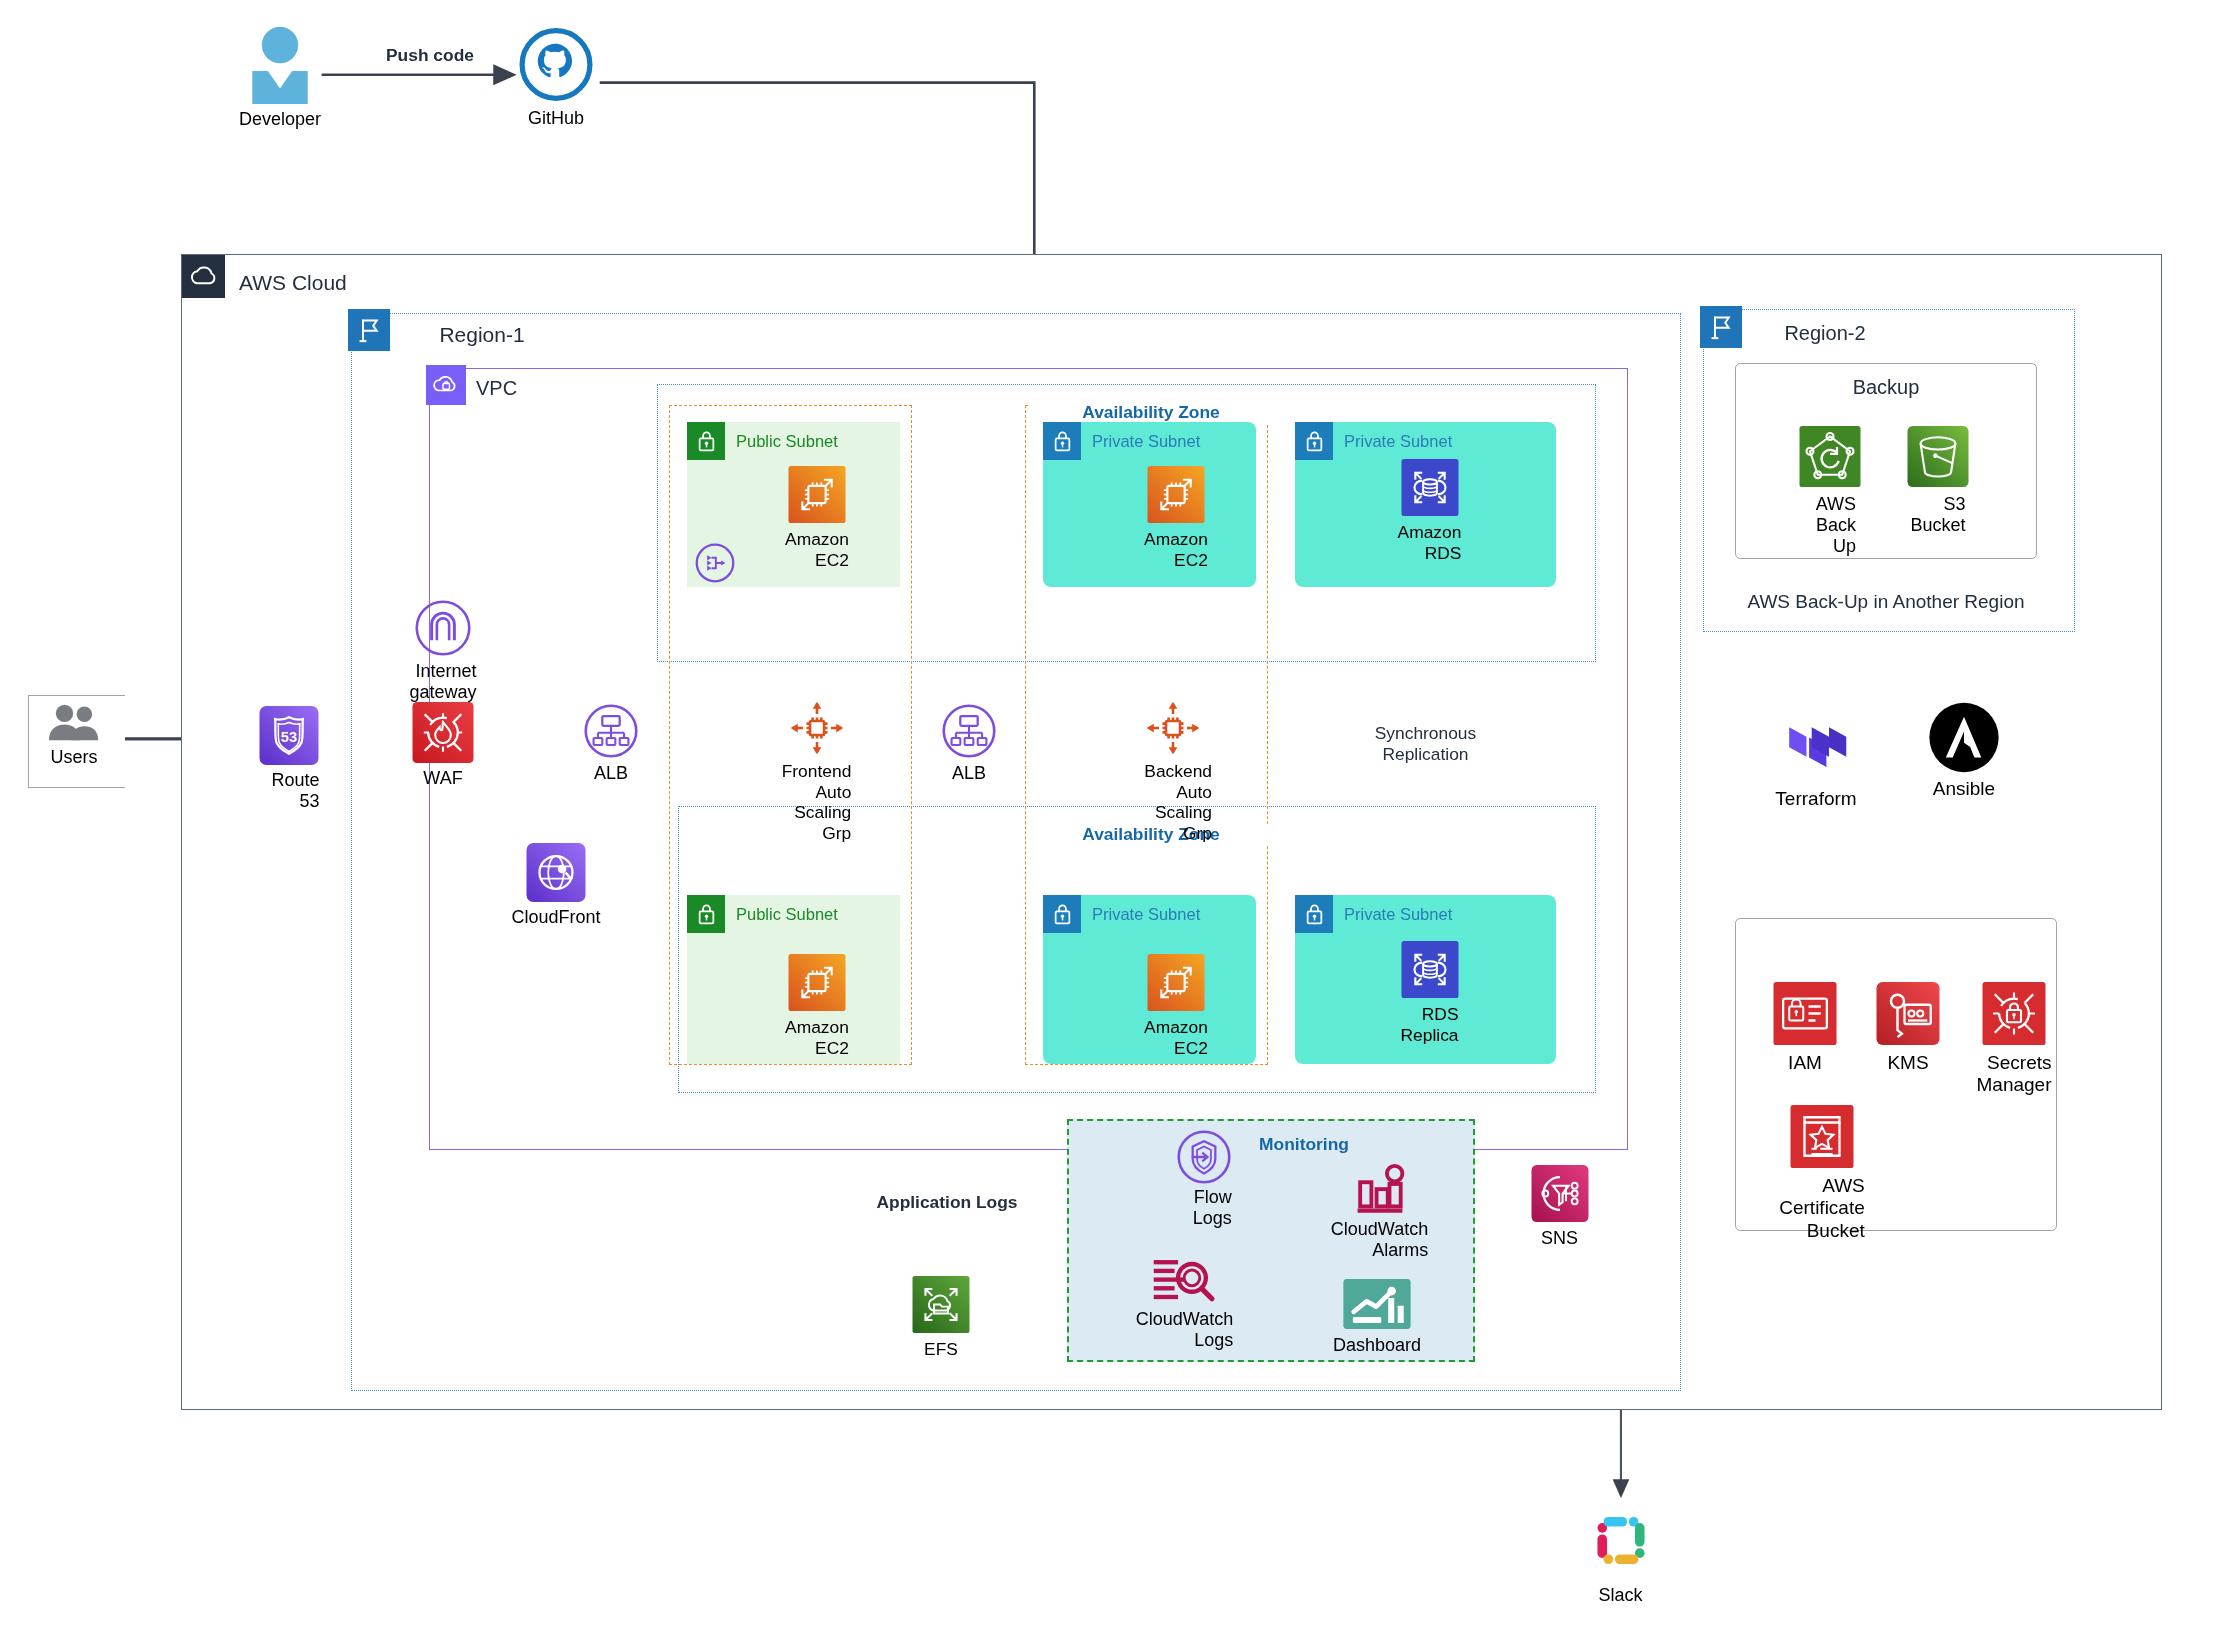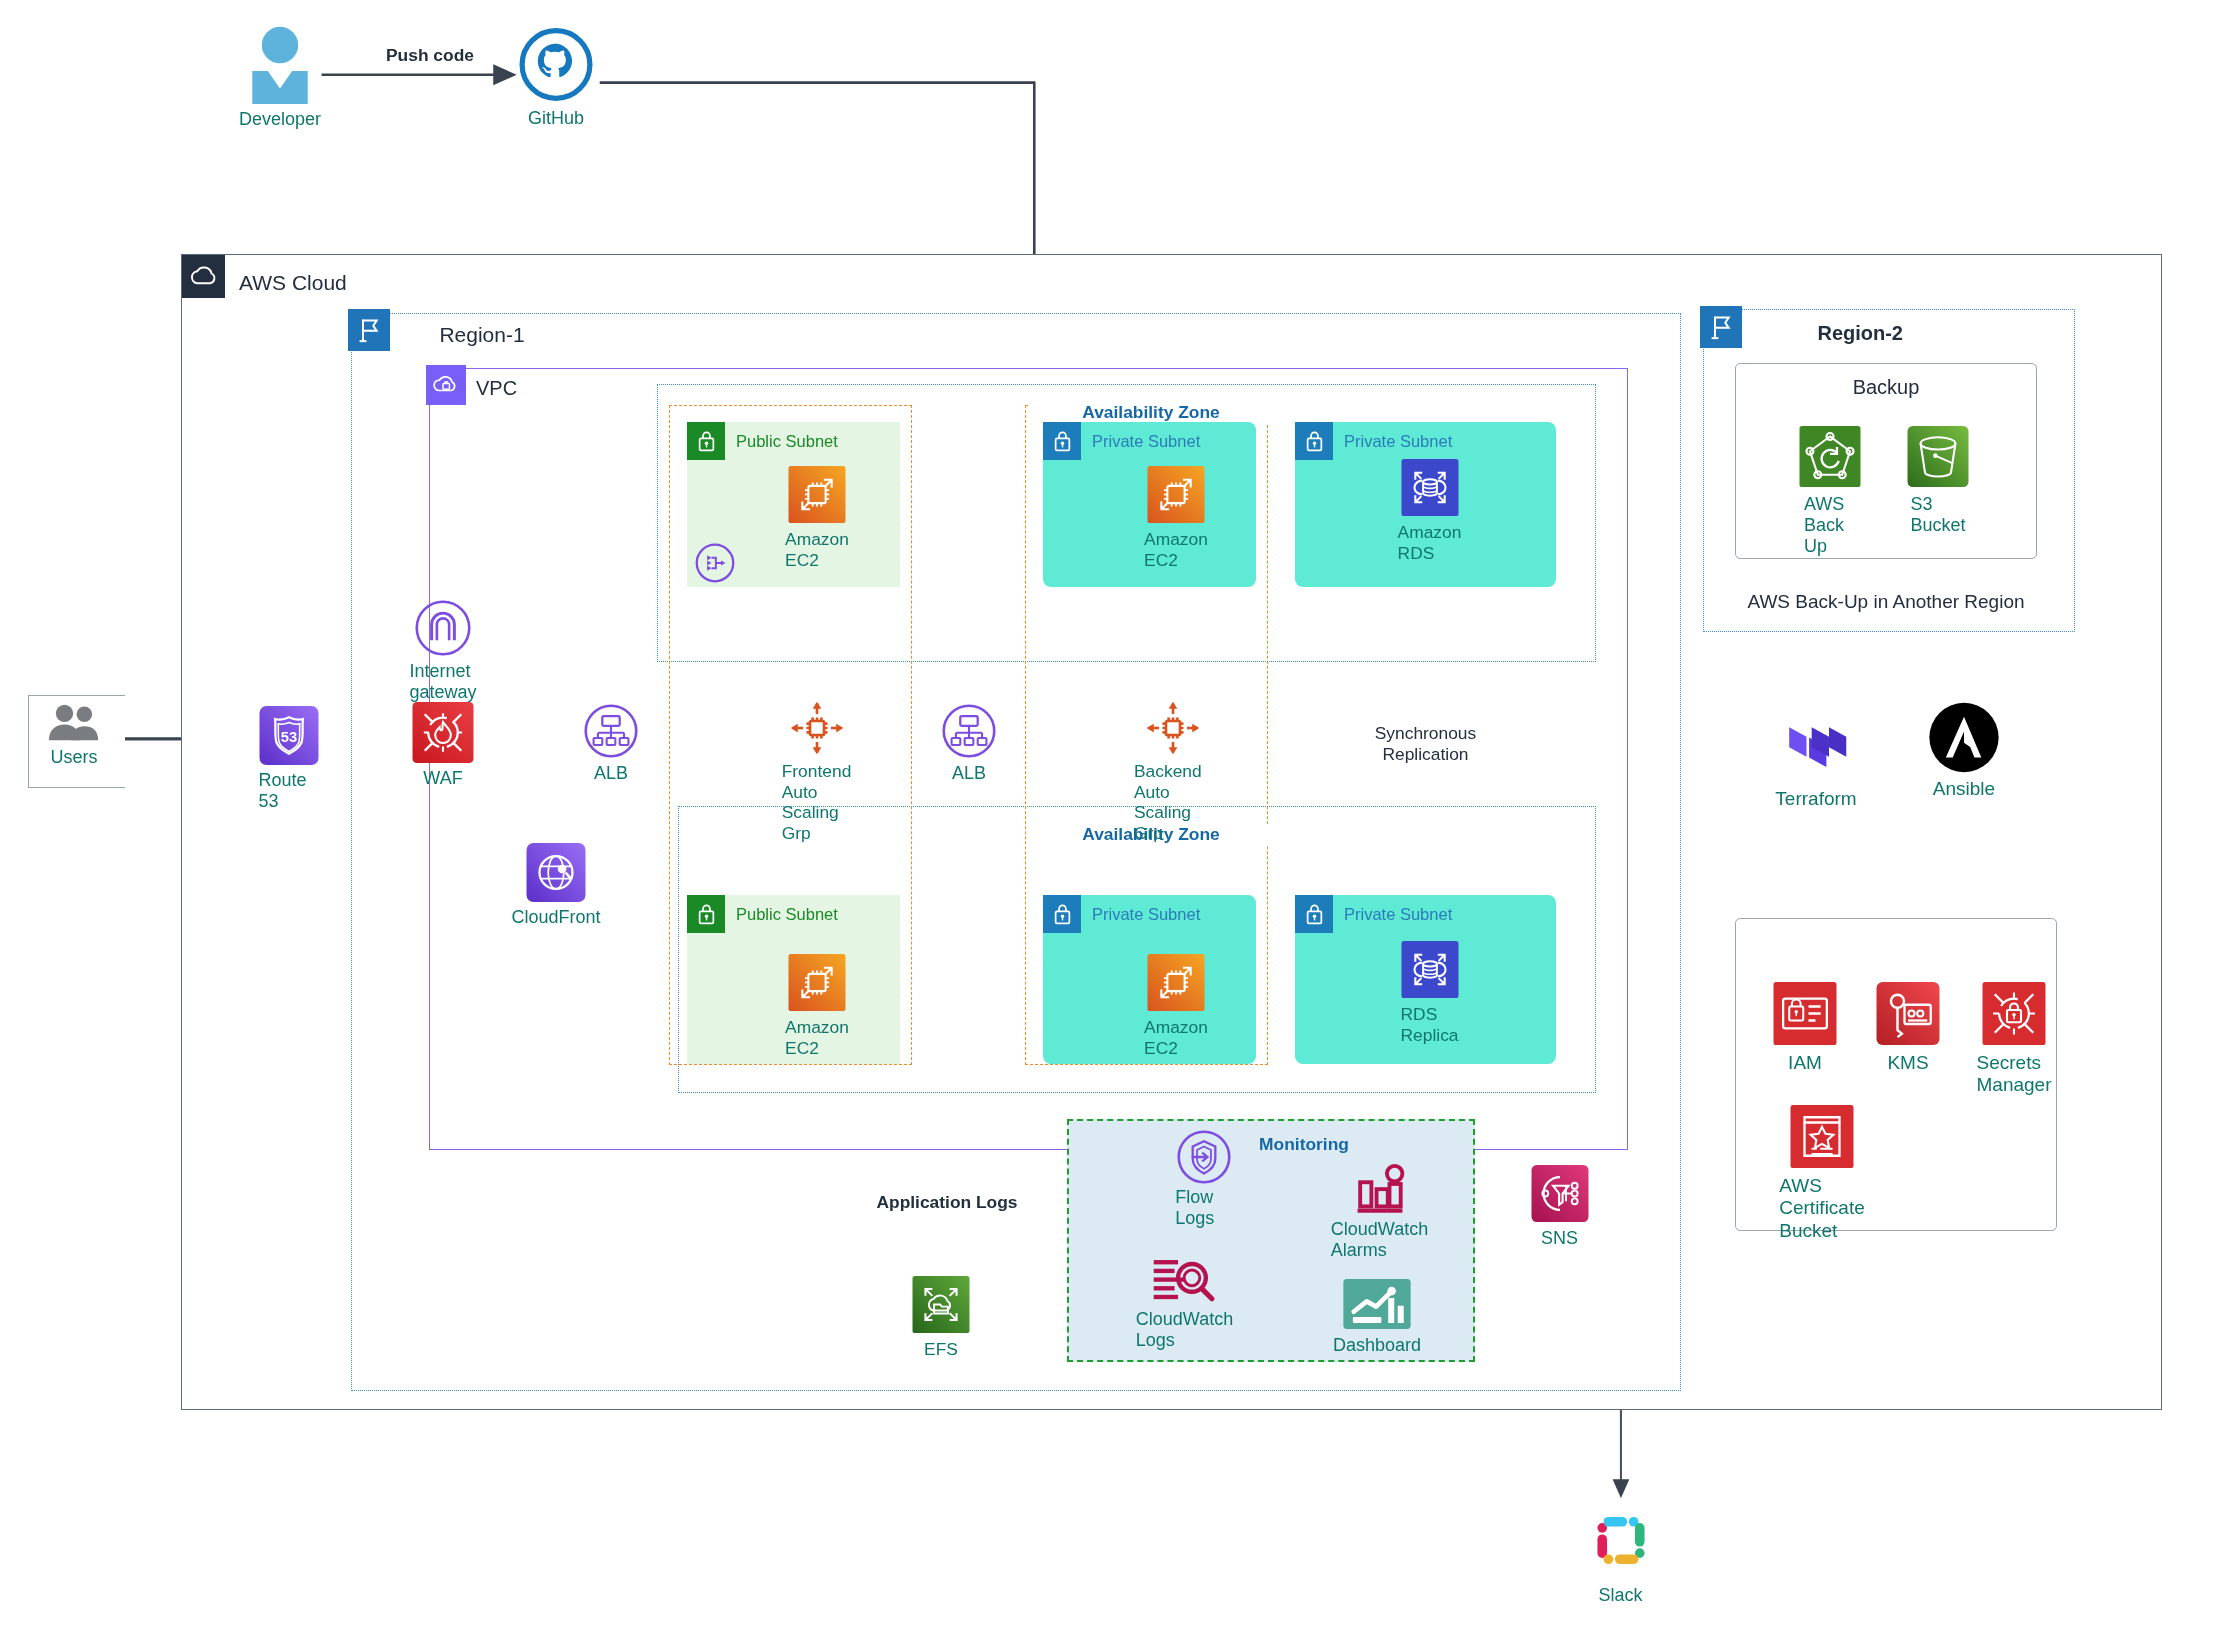--- a/index.html
+++ b/index.html
@@ -3,21 +3,21 @@
 <meta charset="utf-8">
 <style>
   html,body{margin:0;padding:0;background:#ffffff;}
   body{width:2225px;height:1648px;position:relative;font-family:"Liberation Sans",sans-serif;color:#232f3e;}
   #canvas{position:absolute;left:0;top:0;width:2225px;height:1648px;}
   .abs{position:absolute;}
   .lbl{position:absolute;font-size:18px;color:#232f3e;text-align:center;line-height:1.18;white-space:pre-line;}
   .lbl.bold{font-weight:bold;}
   .node{position:absolute;}
   .node .ico{position:absolute;left:50%;transform:translateX(-50%);top:0;}
-  .node .cap{position:absolute;left:50%;transform:translateX(-50%);white-space:pre-line;text-align:left;font-size:18px;line-height:1.18;color:#0f766e;}
+  .node .cap{position:absolute;left:50%;transform:translateX(-50%);white-space:pre-line;text-align:right;font-size:18px;line-height:1.18;color:#000000;}
   svg{display:block;overflow:visible;}
 
   
   .box{position:absolute;box-sizing:border-box;}
   .aws-cloud{border:1.7px solid #5a6b7b;background:#fff;}
   .cloud-tag{position:absolute;left:0;top:0;width:43px;height:43px;background:#232f3e;display:flex;align-items:center;justify-content:center;}
   .region{border:1.7px dotted #3f8bd1;background:transparent;}
   .region-tag{position:absolute;width:42px;height:42px;background:#2074b8;display:flex;align-items:center;justify-content:center;}
   .vpc{border:1.7px solid #8c64f0;background:transparent;}
   .vpc-tag{position:absolute;width:40px;height:40px;background:#7a5ef8;display:flex;align-items:center;justify-content:center;}
@@ -686,21 +686,21 @@
   </div>
 
   <div class="box region" style="left:1703px;top:309px;width:372px;height:323px;"></div>
   <div class="region-tag" style="left:1700px;top:306px;">
     <svg width="24" height="26" viewBox="0 0 28 30">
       <path d="M7,3 L7,28" stroke="#fff" stroke-width="2.3" fill="none"></path>
       <path d="M7,4 L23,4 L19,10 L23,16 L7,16 z" fill="none" stroke="#fff" stroke-width="2.3"></path>
       <path d="M3,28 L11,28" stroke="#fff" stroke-width="2.3"></path>
     </svg>
   </div>
-  <div class="lbl" style="left:1747px;top:322px;width:156px;text-align:right;font-size:20px;font-weight:bold;">Region-2</div>
+  <div class="lbl" style="left:1747px;top:322px;width:156px;text-align:center;font-size:20px;">Region-2</div>
 
   <div class="box panel" style="left:1735px;top:363px;width:302px;height:196px;">
     <div class="panel-title" style="top:12px;">Backup</div>
   </div>
   <div class="node" style="left:1778px;top:426px;width:104px;">
     <div class="ico">
       <svg width="61" height="61" viewBox="0 0 70 70">
         <rect width="70" height="70" rx="3" fill="#3f8624"></rect>
         <path d="M35,12 L58,29 L49,56 H21 L12,29 z" fill="none" stroke="#fff" stroke-width="2.4"></path>
         <circle cx="35" cy="12" r="4" fill="none" stroke="#fff" stroke-width="2.4"></circle>

